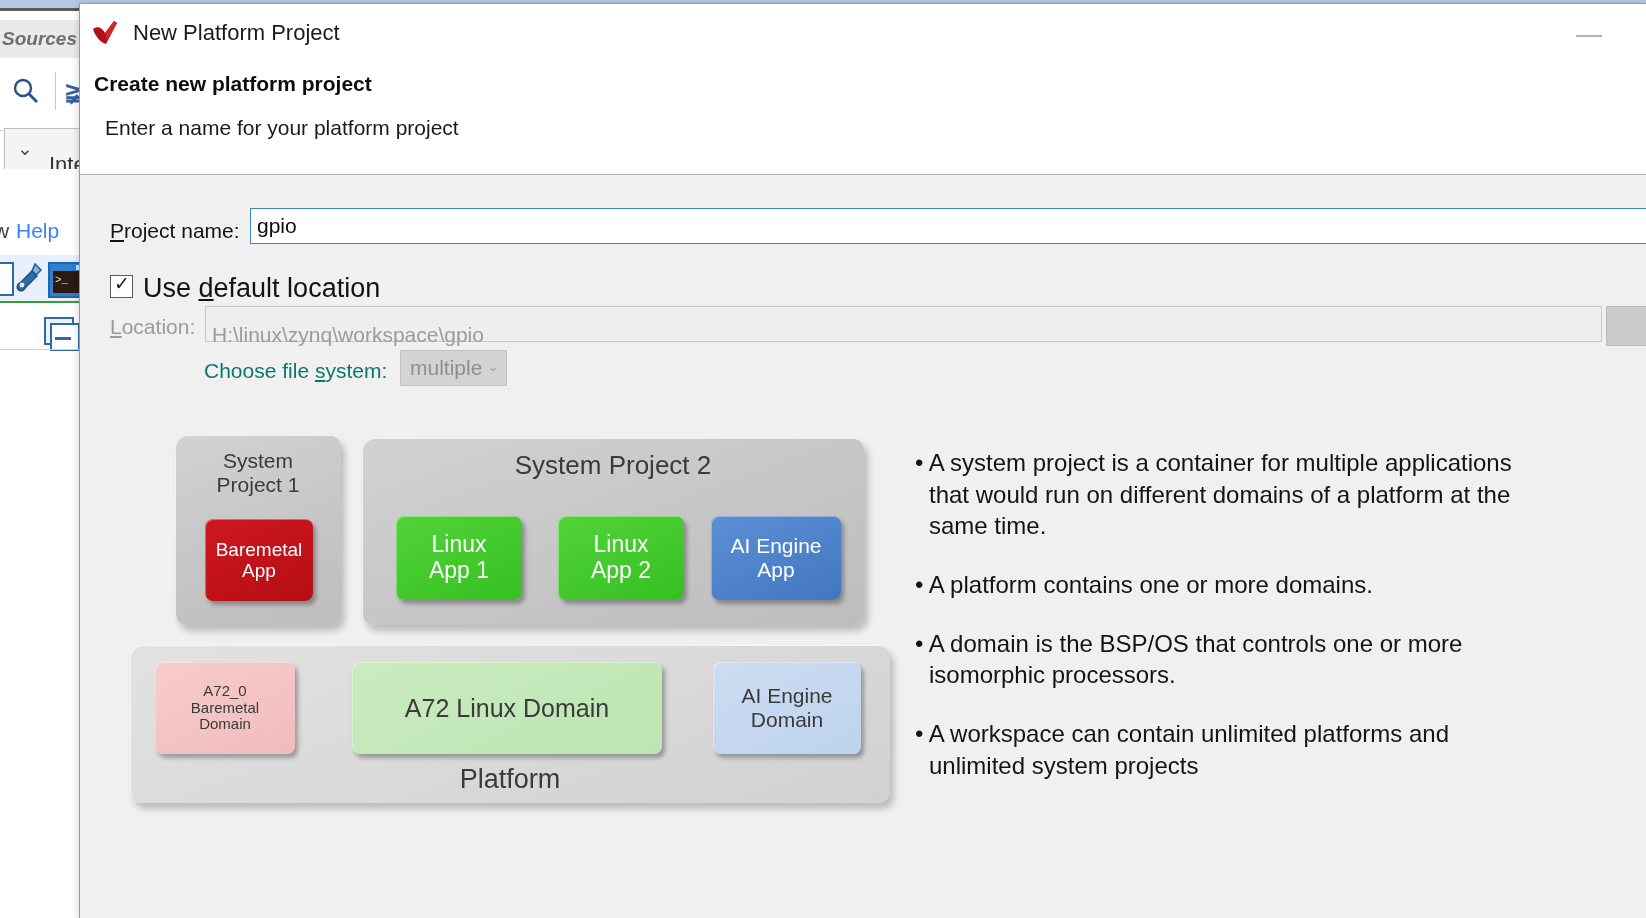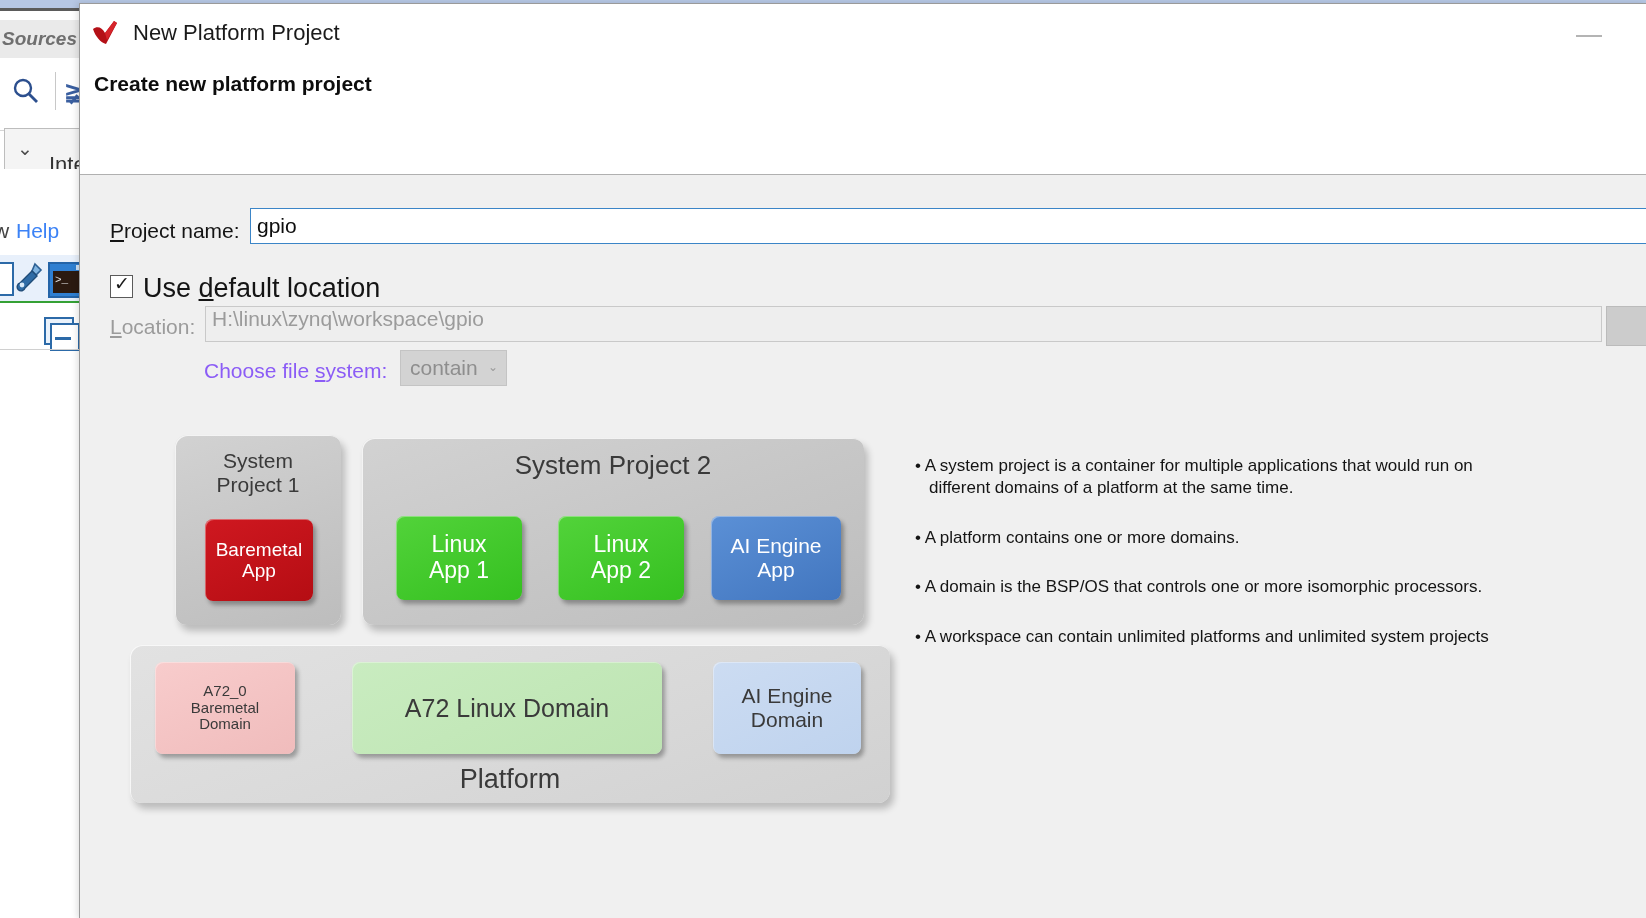--- a/index.html
+++ b/index.html
@@ -82,30 +82,30 @@
   }
 
   #chk-row{position:absolute;left:30px;top:98px;height:30px;cursor:pointer;}
   #chk-box{position:absolute;left:0;top:2px;width:21px;height:21px;border:1px solid #5a5a5a;background:#fff;}
   #chk-box .tick{position:absolute;left:3px;top:-3px;font-size:19px;color:#1a1a1a;line-height:21px;}
   #chk-lbl{position:absolute;left:33px;top:0px;font-size:27px;color:#141414;white-space:nowrap;}
 
   #lbl-location{position:absolute;left:30px;top:140px;font-size:21px;color:#9b9b9b;white-space:nowrap;}
   #input-location{
     position:absolute;left:125px;top:131px;width:1397px;height:36px;
-    background:#eeeeee;border:1px solid #c9c9c9;padding:0 6px;box-sizing:border-box;
+    background:#eeeeee;border:1px solid #c9c9c9;padding:16px 6px;box-sizing:border-box;
     font-family:"Liberation Sans",sans-serif;font-size:21px;color:#9b9b9b;
   }
   #btn-browse{
     position:absolute;left:1526px;top:131px;width:90px;height:38px;background:#cccccc;
     border:1px solid #bbbbbb;font-size:21px;color:#8e8e8e;
     font-family:"Liberation Sans",sans-serif;text-align:center;line-height:36px;overflow:hidden;
   }
 
-  #lbl-fs{position:absolute;left:124px;top:184px;font-size:21px;color:#8b5cf6;white-space:nowrap;}
+  #lbl-fs{position:absolute;left:124px;top:184px;font-size:21px;color:#0f766e;white-space:nowrap;}
   #sel-fs{position:absolute;left:320px;top:175px;width:105px;height:34px;background:#d3d3d3;
       border:1px solid #c4c4c4;}
   #sel-fs .v{position:absolute;left:9px;top:5px;font-size:21px;color:#8e8e8e;}
   #sel-fs .cv{position:absolute;right:8px;top:9px;font-size:12px;color:#9b9b9b;}
 
   
   #diagram{position:absolute;left:50px;top:260px;width:790px;height:400px;}
 
   .panel{position:absolute;border-radius:12px;
      background:linear-gradient(160deg,#d2d2d2 0%,#c6c6c6 55%,#bdbdbd 100%);
@@ -136,22 +136,22 @@
   #platform .panel-title{bottom:8px;font-size:27px;color:#3a3a3a;left:0;}
   #node-a72bm{left:25px;top:17px;width:140px;height:92px;
       background:linear-gradient(155deg,#f8cccc,#f0bcbc);font-size:15px;}
   #node-a72linux{left:222px;top:17px;width:310px;height:92px;
       background:linear-gradient(155deg,#c9ecc0,#bde4b2);font-size:25px;}
   #node-aiedom{left:583px;top:17px;width:148px;height:92px;
       background:linear-gradient(155deg,#ccdcf2,#bfd3ee);font-size:21px;}
 
   
   #bullets{position:absolute;left:835px;top:272px;width:600px;}
-  .bullet{font-size:17px;color:#141414;line-height:1.32;margin-bottom:27px;
-     text-indent:-14px;padding-left:14px;margin-top:8px;}
+  .bullet{font-size:24px;color:#141414;line-height:1.32;margin-bottom:27px;
+     text-indent:-14px;padding-left:14px;}
 </style>
 </head>
 <body>
 
 <div id="bg-app">
   <div id="bg-topbar"></div>
   <div id="bg-topbar2"></div>
 
   <div id="bg-sources-tab">
     <span class="lbl">Sources</span>
@@ -210,41 +210,42 @@
         <path d="M1 9 C5 6 10 7 13 13 L22 1 L25 3 L14 24 C9 23 3 16 1 9 Z" fill="#b41017"></path>
         <path d="M13 13 L22 1 L25 3 L15 20 Z" fill="#d6242b"></path>
       </svg>
       <span id="dlg-title">New Platform Project</span>
     </div>
     <div id="dlg-min">
         <i></i>
       </div>
 
     <div id="dlg-h1">Create new platform project</div>
+    <div id="dlg-h2">Enter a name for your platform project</div>
   </div>
 
   <div id="dlg-body">
 
     <label id="lbl-project"><u>P</u><span>roject name:</span></label>
     <input id="input-project" value="gpio" style="">
 
     <div id="chk-row">
       <span id="chk-box">
         <span class="tick">✓</span>
       </span>
       <span id="chk-lbl">Use <u>d</u>efault location</span>
     </div>
 
     <label id="lbl-location"><u>L</u><span>ocation:</span></label>
     <div id="input-location">H:\linux\zynq\workspace\gpio</div>
     <div id="btn-browse">B</div>
 
     <label id="lbl-fs">Choose file <u>s</u>ystem:</label>
     <div id="sel-fs">
-      <span class="v">contain</span>
+      <span class="v">multiple</span>
       <span class="cv">⌄</span>
     </div>
 
     <div id="diagram">
 
       <div class="panel" id="sysproj1">
         <div class="panel-title">
           <div>System</div>
           <div>Project 1</div>
         </div>

